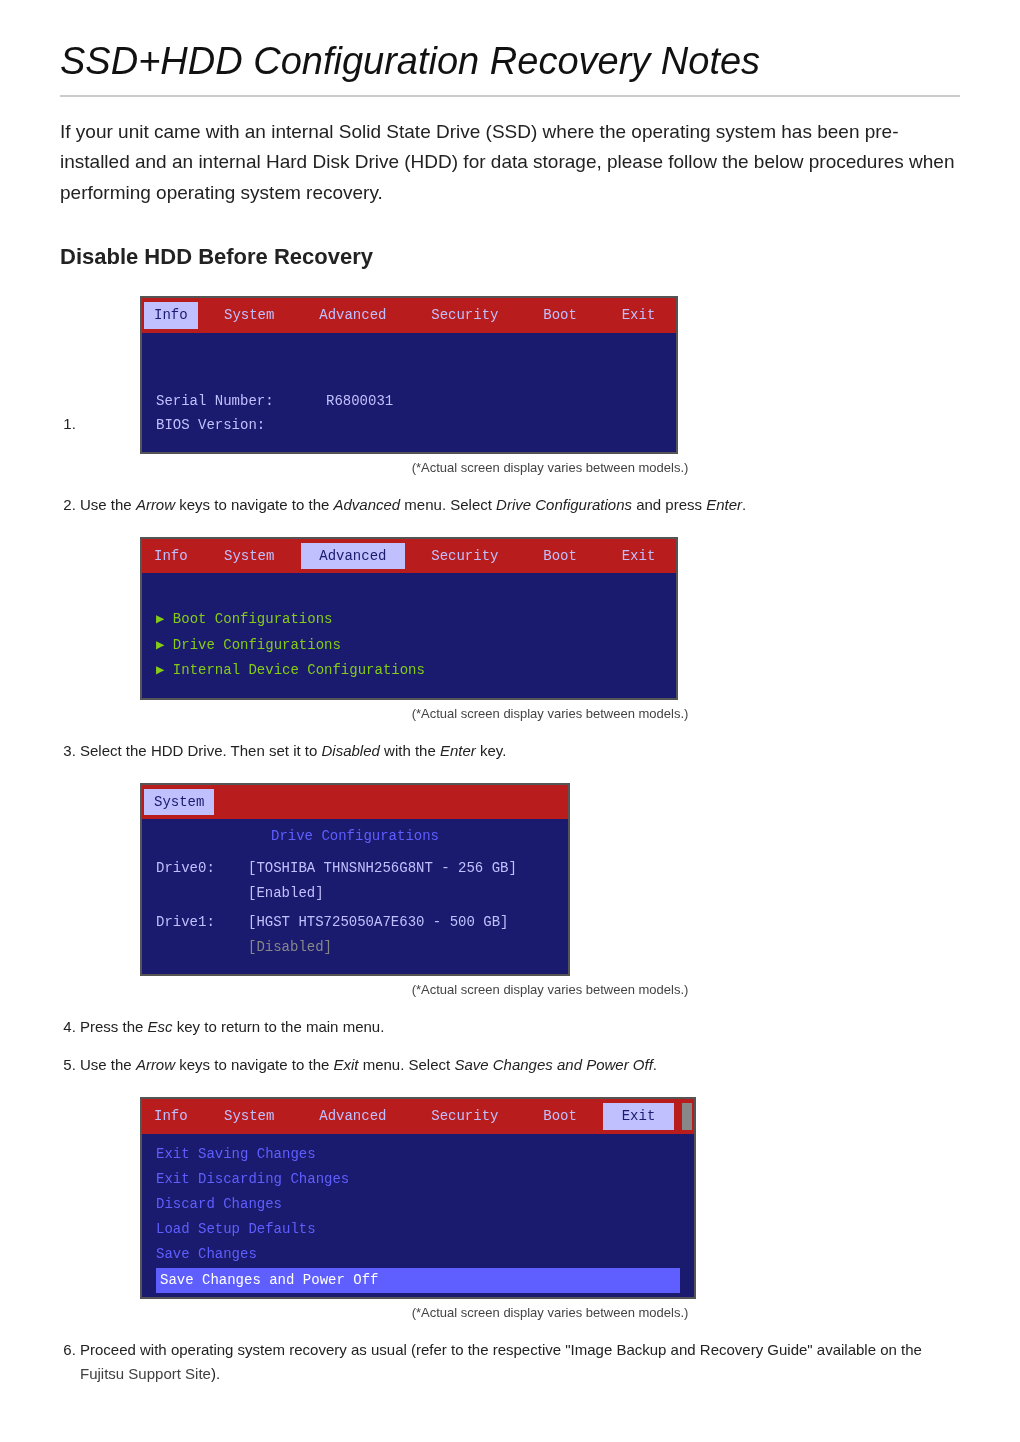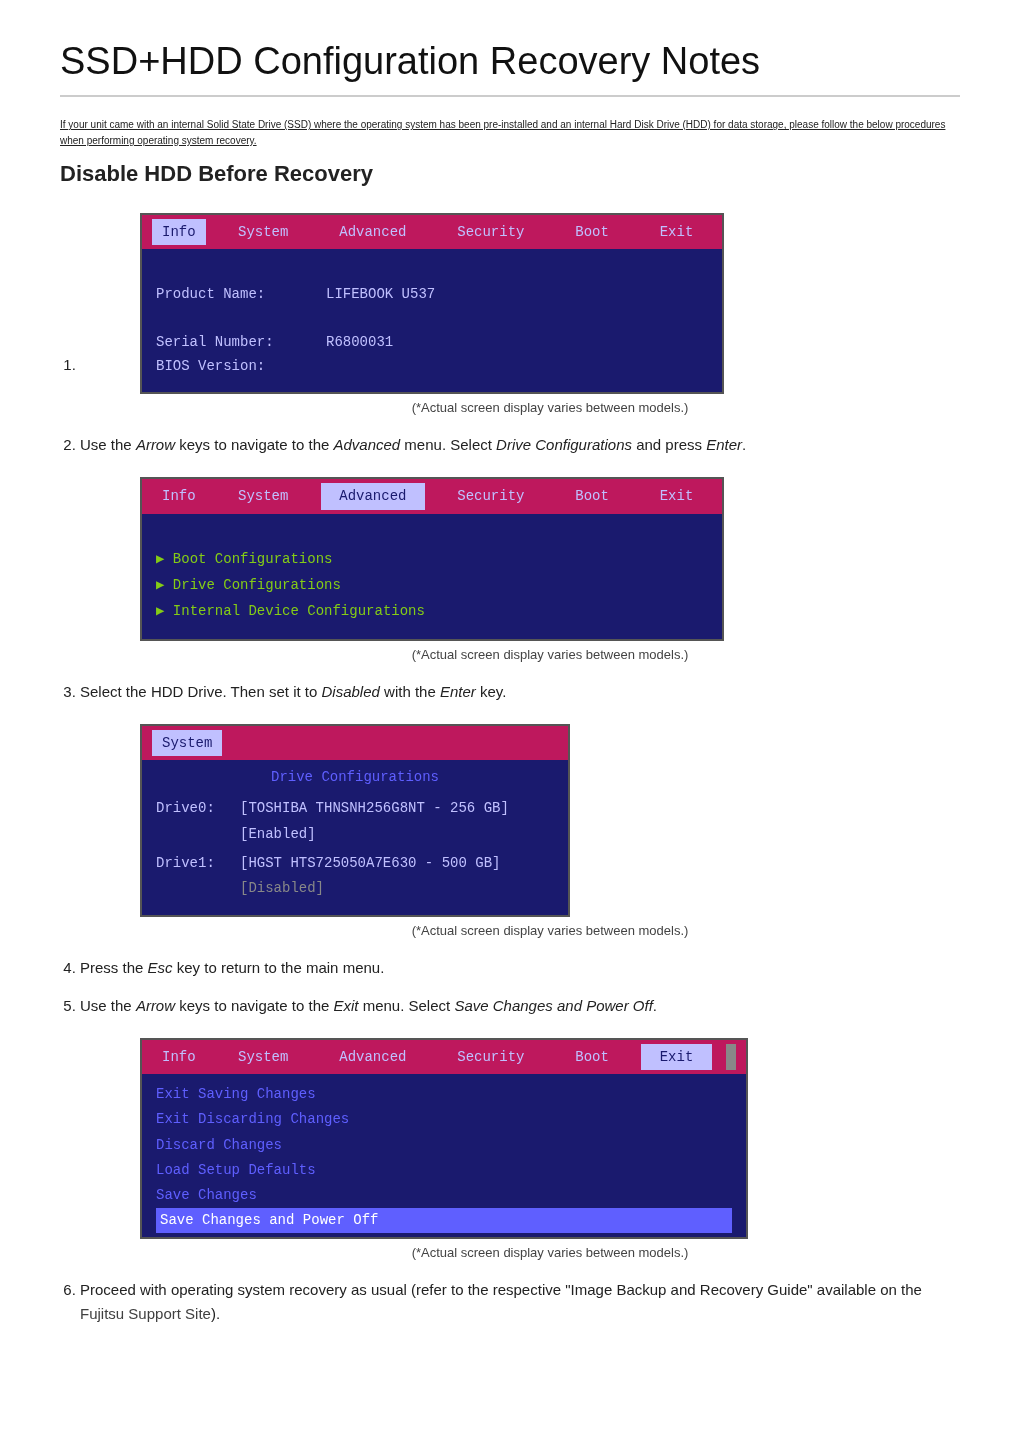--- a/index.html
+++ b/index.html
@@ -12,26 +12,26 @@
       max-width: 1020px;
       margin: 0 auto;
     }
     h1 {
       font-size: 38px;
       font-weight: 400;
       border-bottom: 2px solid #ccc;
       padding-bottom: 12px;
       margin-bottom: 20px;
       color: #111;
+      font-style: italic;
     }
     .intro-text {
-      margin-bottom: 12px;
+      margin-bottom: 36px;
       line-height: 1.6;
-      font-size: 10px;
-      text-decoration: underline;
+      font-size: 19px;
     }
     h2 {
       font-size: 22px;
       font-weight: 700;
       margin-bottom: 16px;
     }
     ol {
       margin-left: 20px;
       line-height: 1.6;
     }
@@ -51,23 +51,23 @@
       color: #c0c0ff;
       font-family: 'Courier New', Courier, monospace;
       font-size: 14px;
       margin: 10px 0 4px 0;
       padding: 0;
       border: 2px solid #555;
       min-width: 430px;
     }
     .bios-menubar {
       display: flex;
-      background: #be185d;
-      padding: 4px 10px;
-      gap: 14px;
+      background: #b91c1c;
+      padding: 4px 2px;
+      gap: 8px;
     }
     .bios-menubar .bios-tab {
       padding: 2px 10px;
       font-size: 14px;
       color: #c0c0ff;
       font-family: 'Courier New', Courier, monospace;
       white-space: nowrap;
     }
     .bios-menubar .bios-tab.active {
       background: #c0c0ff;
@@ -125,20 +125,21 @@
     }
     .drive-body {
       padding: 6px 14px 14px 14px;
       font-family: 'Courier New', Courier, monospace;
       font-size: 14px;
       line-height: 1.8;
     }
     .drive-row {
       display: flex;
       align-items: flex-start;
+      gap: 8px;
     }
     .drive-label {
       width: 72px;
       flex-shrink: 0;
     }
     .drive-value {
       flex: 1;
       margin-left: 12px;
     }
     .enabled {
@@ -198,24 +199,20 @@
         <div class="bios-menubar">
           <span class="bios-tab active">Info</span>
           <span class="bios-tab">&nbsp;System&nbsp;</span>
           <span class="bios-tab">&nbsp;Advanced&nbsp;</span>
           <span class="bios-tab">&nbsp;Security&nbsp;</span>
           <span class="bios-tab">&nbsp;Boot&nbsp;</span>
           <span class="bios-tab">&nbsp;Exit&nbsp;</span>
         </div>
         <div class="bios-body">
           <br>
-          <div class="bios-row">
-            <span class="label-col">Product Name:</span>
-            <span class="value-col">LIFEBOOK U537</span>
-          </div>
           <br>
           <div class="bios-row">
             <span class="label-col">Serial Number:</span>
             <span class="value-col">R6800031</span>
           </div>
           <div class="bios-row">
             <span class="label-col">BIOS Version:</span>
           </div>
         </div>
       </div>

